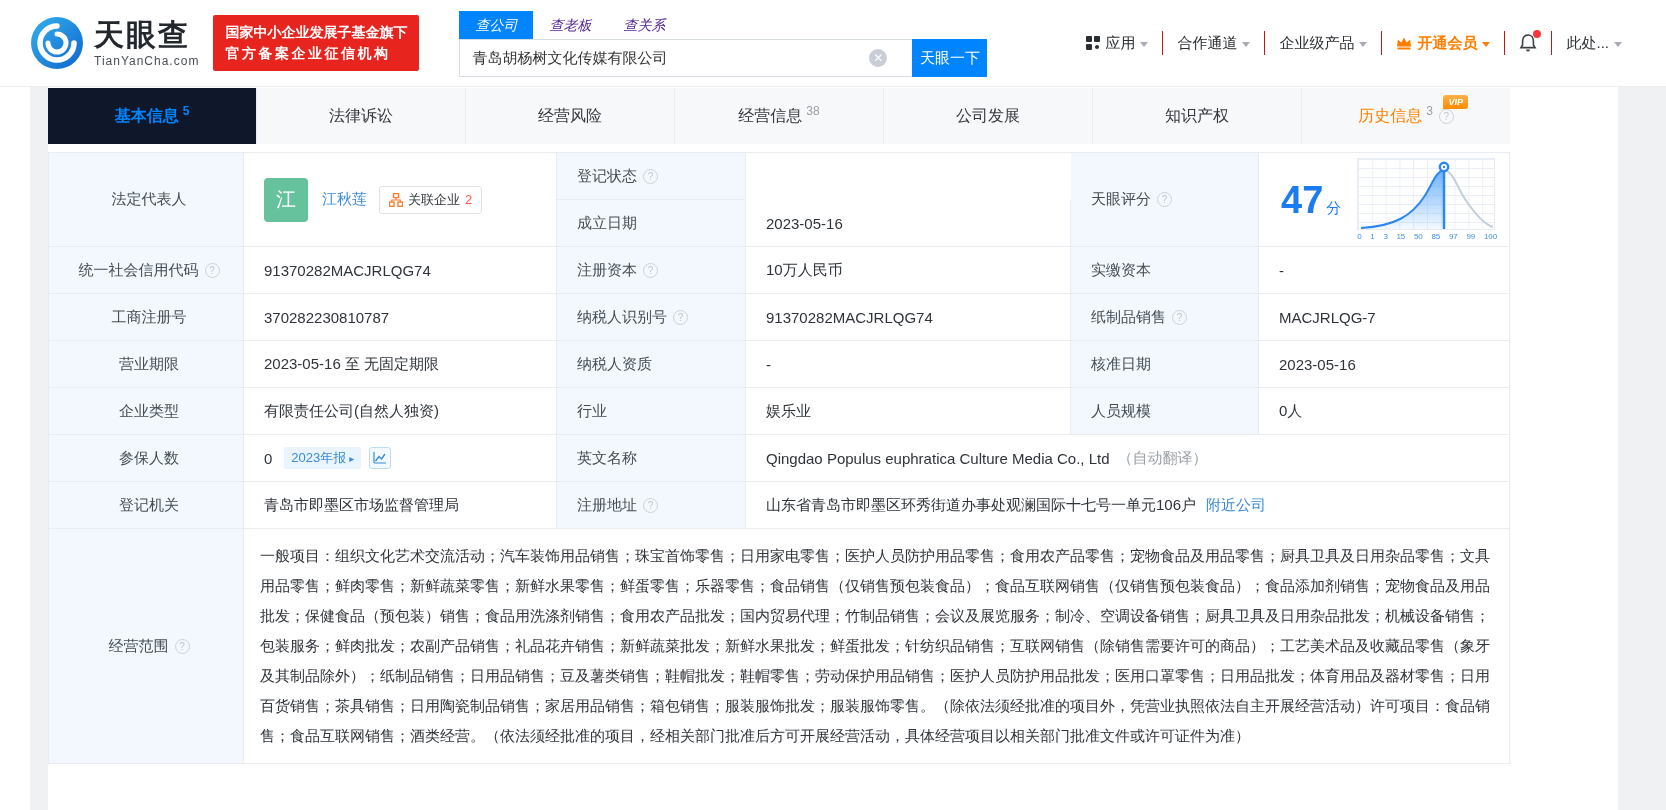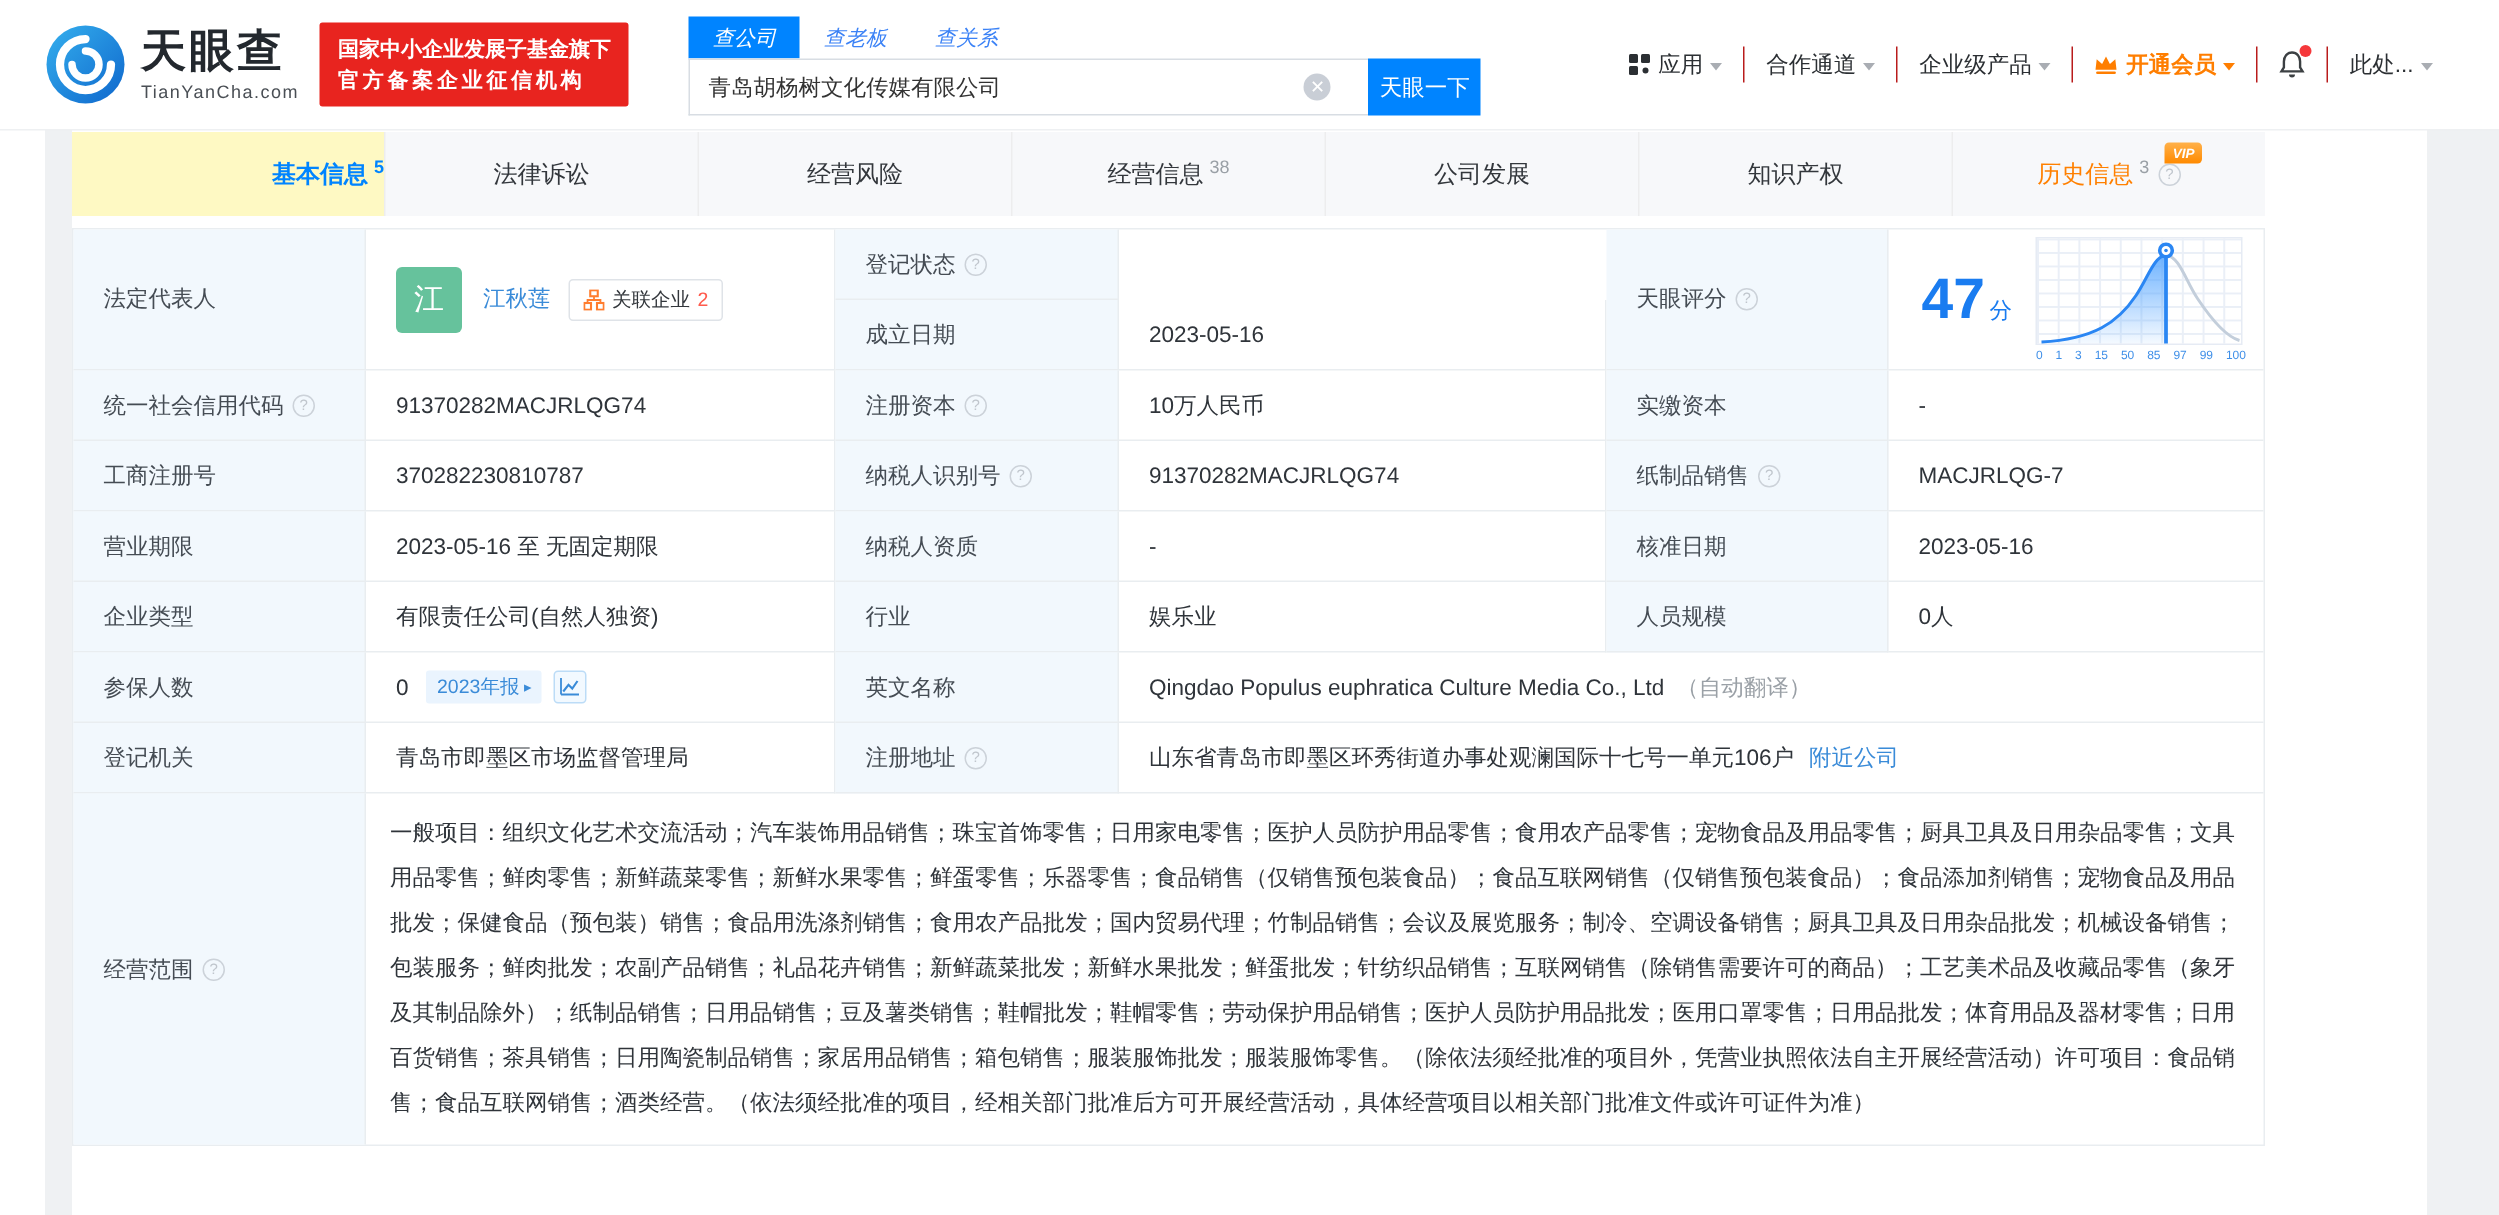--- a/index.html
+++ b/index.html
@@ -13,21 +13,21 @@
   .logo-swirl { width:54px; height:54px; flex:0 0 auto; }
   .brand-text { display:flex; flex-direction:column; line-height:1; }
   .brand-name { font-size:30px; font-weight:700; color:#23282e; letter-spacing:2px; }
   .brand-domain { font-size:12px; color:#4a4f55; letter-spacing:1px; margin-top:5px; }
   .cert-badge { margin-left:14px; background:#e8241f; color:#fff; font-size:14px;
     font-weight:700; padding:7px 12px; line-height:21px; border-radius:2px; white-space:nowrap; }
   .cert-badge .l2 { letter-spacing:2.5px; }
 
   .search-block { margin-left:40px; width:528px; }
   .search-tabs { display:flex; align-items:flex-end; height:30px; font-size:14px;font-style:italic; }
-  .stab { padding:0 16px; height:28px; line-height:28px; color:#3b82f6; cursor:pointer; }
+  .stab { padding:0 16px; height:28px; line-height:28px; color:#4c1d95; cursor:pointer; }
   .stab.active { background:#0084ff; color:#fff; }
   .search-row { display:flex; position:relative; }
   .search-input { flex:1; height:38px; border:1px solid #d8dde3; border-right:none;
     padding:0 38px 0 12px; font-size:15px; color:#333; outline:none;
     font-family:"Liberation Sans","DejaVu Sans",sans-serif; }
   .clear-btn { position:absolute; right:100px; top:10px; width:18px; height:18px;
     border-radius:50%; background:#c9ced6; color:#fff; font-size:12px; display:flex;
     align-items:center; justify-content:center; cursor:pointer; }
   .search-btn { width:75px; height:38px; background:#0084ff; color:#fff; border:none;
     font-size:15px; cursor:pointer; font-family:inherit; }
@@ -50,21 +50,21 @@
   .gutter { position:absolute; top:86px; bottom:0; background:#eff1f3; z-index:1; }
   .gutter-left { left:30px; width:18px; }
   .gutter-right { left:1618px; width:48px; }
 
   
   .section-tabs { margin:2px 0 8px 48px; width:1462px; height:56px; display:flex;
     background:#f7f8fa; position:relative; z-index:2; }
   .tab { flex:1; display:flex; align-items:center; justify-content:center; font-size:16px;
     color:#33373c; cursor:pointer; position:relative; }
   .tab + .tab { border-left:1px solid #ededee; }
-  .tab.active { background:#fef9c3; color:#0084ff; font-weight:700;justify-content:flex-end; }
+  .tab.active { background:#0f172a; color:#0084ff; font-weight:700; }
   .tab-count { font-size:12px; color:#9aa0a6; margin-left:4px; position:relative; top:-5px; }
   .tab.active .tab-count { color:#0084ff; }
   .tab.orange { color:#ff8000; }
   .vip-badge { position:absolute; top:7px; right:42px; background:linear-gradient(180deg,#ffb14a,#ff8a00);
     color:#fff; font-size:9px; font-style:italic; font-weight:700; padding:2px 5px 2px;
     border-radius:3px 3px 3px 0; }
 
   .help { display:inline-flex; width:15px; height:15px; border:1px solid #ccd2d9; border-radius:50%;
     color:#c0c6cd; font-size:10px; align-items:center; justify-content:center; margin-left:6px;
     flex:0 0 auto; cursor:pointer; }
@@ -76,21 +76,21 @@
     grid-template-rows:repeat(8,47px) auto;
     border:1px solid #e9edf0; background:#fff; font-size:15px; }
   .cell { border-right:1px solid #e9edf0; border-bottom:1px solid #e9edf0; display:flex;
     align-items:center; padding:0 14px 0 20px; overflow:hidden; }
   .lab { background:#f2f8fd; color:#454c54; }
   .val { color:#2f343a; }
   .noR { border-right:none; } .noB { border-bottom:none; }
   .r12 { grid-row:1/3; } .r1 { grid-row:1; } .r2 { grid-row:2; } .r3 { grid-row:3; }
   .r4 { grid-row:4; } .r5 { grid-row:5; } .r6 { grid-row:6; } .r7 { grid-row:7; }
   .r8 { grid-row:8; } .r9 { grid-row:9; }
-  .c1 { grid-column:1; } .c2 { grid-column:2; } .c3 { grid-column:3; } .c4 { grid-column:4; }
+  .c1 { grid-column:1;justify-content:center; } .c2 { grid-column:2; } .c3 { grid-column:3; } .c4 { grid-column:4; }
   .c5 { grid-column:5; } .c6 { grid-column:6; } .c47 { grid-column:4/7; } .c27 { grid-column:2/7; }
 
   .link { color:#3a8bd8; cursor:pointer; text-decoration:none; }
   .status-open { color:#00a862; }
   .dash { color:#2f343a; }
   .gray-note { color:#9aa0a6; margin-left:8px; }
 
   .avatar { width:44px; height:44px; border-radius:4px; background:#66c29c; color:#fff;
     font-size:20px; display:flex; align-items:center; justify-content:center; flex:0 0 auto; }
   .legal-name { font-size:15px; margin-left:14px; }

